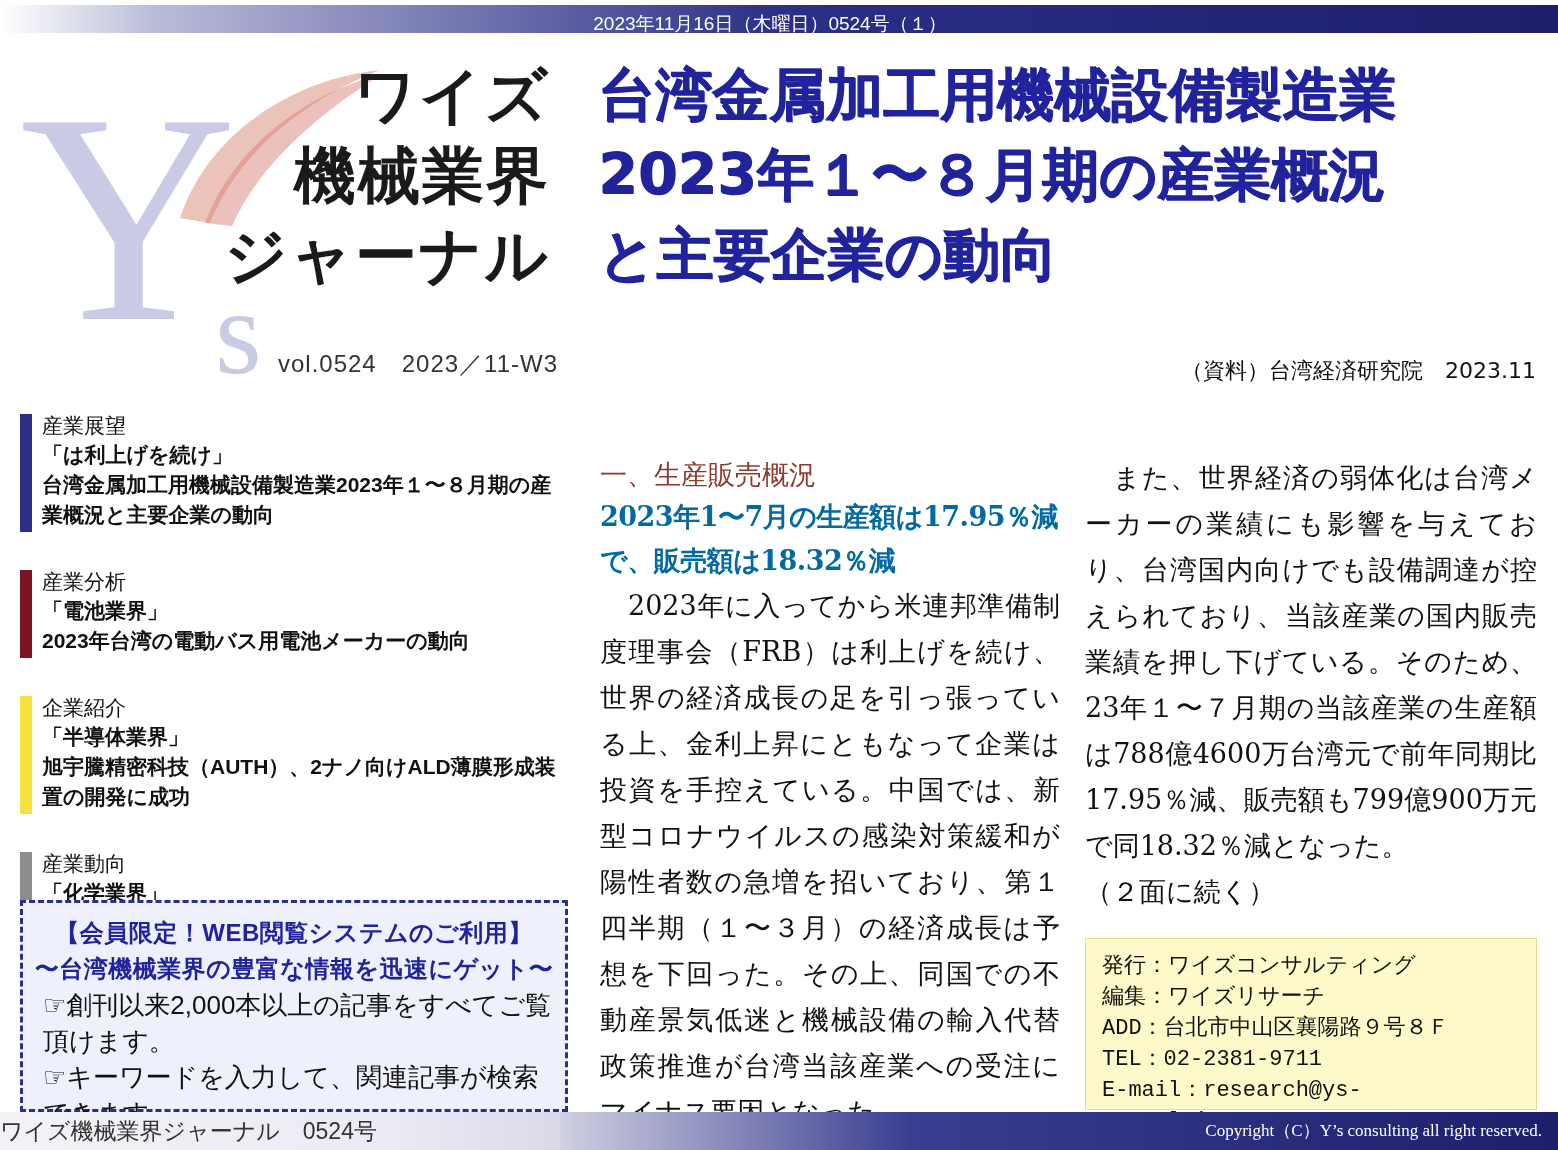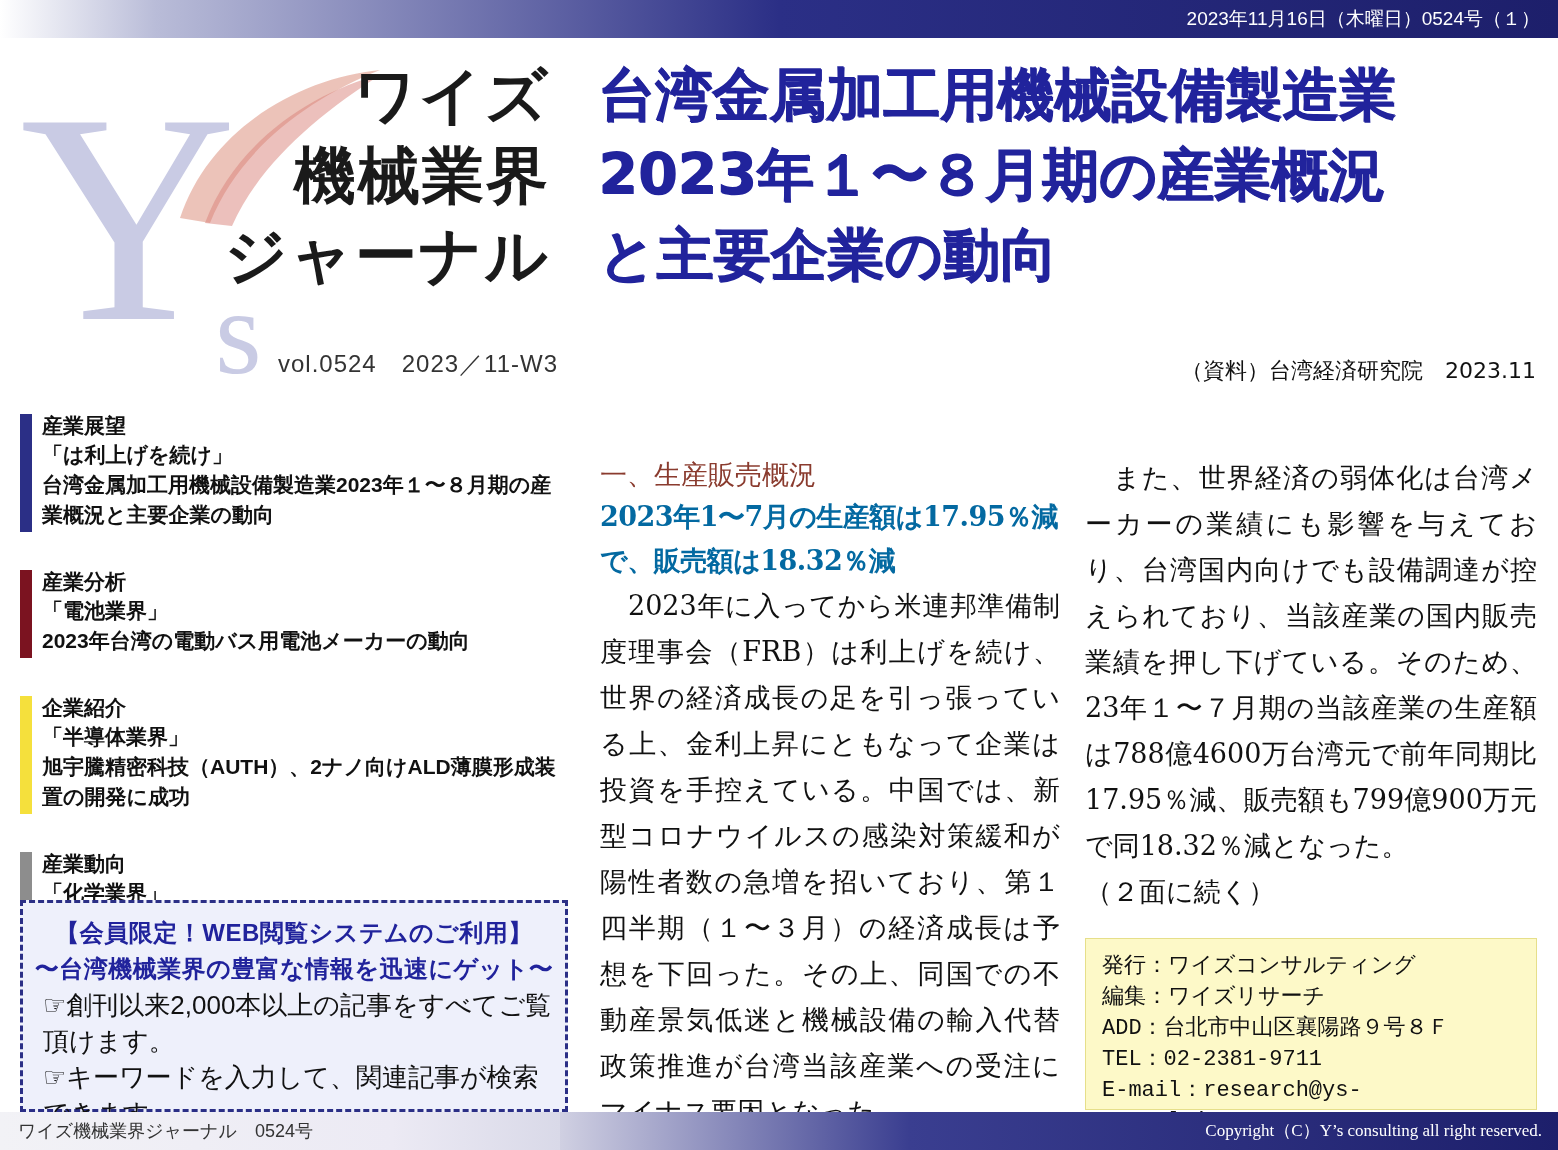--- a/index.html
+++ b/index.html
@@ -17,23 +17,23 @@
     display: flex; align-items: center; justify-content: space-between;
   }
   .topbar-left {
     height: 38px; width: 470px;
     background: linear-gradient(90deg, #1d1f6b 0%, #2b2f86 45%, #b9bcd8 92%, #ffffff 100%);
     color: #ffffff;
     font-size: 19px; line-height: 38px; padding-left: 12px; white-space: nowrap;
     letter-spacing: 0.5px;
   }
   .topbar-right {
-    height: 38px; flex: 1;
+    height: 28px; flex: 1;
     background: linear-gradient(90deg, #ffffff 0%, #b9bcd8 10%, #2b2f86 50%, #1d1f6b 100%);
-    color: #ffffff; text-align: right; font-size: 19px; line-height: 38px;
+    color: #ffffff; text-align: center; font-size: 19px; line-height: 38px;
     padding-right: 18px; white-space: nowrap;
   }
 
   
   .masthead { position: absolute; left: 0; top: 38px; width: 1558px; height: 360px; }
 
   .logo-y {
     position: absolute; left: 20px; top: 30px;
     font-family: "Liberation Serif", serif;
     font-size: 300px; line-height: 300px; color: #c9cbe4;
@@ -80,21 +80,21 @@
     font-size: 22px; color: #111;
     font-family: "DejaVu Sans", sans-serif;
   }
 
   
   .sidebar { position: absolute; left: 20px; top: 412px; width: 548px; }
   .side-item { position: relative; padding-left: 22px; margin-bottom: 38px; }
   .side-bar {
     position: absolute; left: 0; top: 2px; width: 12px; height: 100%;
   }
-  .side-cat { font-size: 21px; color: #111; line-height: 28px; font-weight: 700; }
+  .side-cat { font-size: 21px; color: #111; line-height: 28px; font-weight: 400; }
   .side-ind { font-size: 21px; color: #111; line-height: 30px; font-weight: 700; }
   .side-desc { font-size: 21px; color: #111; line-height: 30px; font-weight: 700; }
 
   
   .promo {
     position: absolute; left: 20px; top: 900px; width: 548px; height: 212px;
     border: 3px dashed #2b2f86;
     background: #eef0fb;
     padding: 12px 8px 8px 8px;
     text-align: center;
@@ -132,21 +132,21 @@
   .pub-line { font-size: 22px; line-height: 31px; color: #111; }
 
   
   .footer {
     position: absolute; left: 0; bottom: 0; width: 1558px; height: 38px;
     display: flex; align-items: center;
   }
   .footer-left {
     width: 560px; height: 38px; line-height: 38px;
     background: linear-gradient(90deg, #f2f2f6 0%, #eceaf4 70%, #d9d9e8 100%);
-    color: #333; font-size: 18px; padding-left: 18px; white-space: nowrap;
+    color: #333; font-size: 23px; white-space: nowrap;
   }
   .footer-right {
     flex: 1; height: 38px; line-height: 38px;
     background: linear-gradient(90deg, #d0d0e2 0%, #3a3e90 35%, #1d1f6b 100%);
     color: #ffffff; font-size: 17px; text-align: right; padding-right: 16px; white-space: nowrap;
     font-family: "Liberation Serif", serif;
   }
 </style>
 </head>
 <body>

